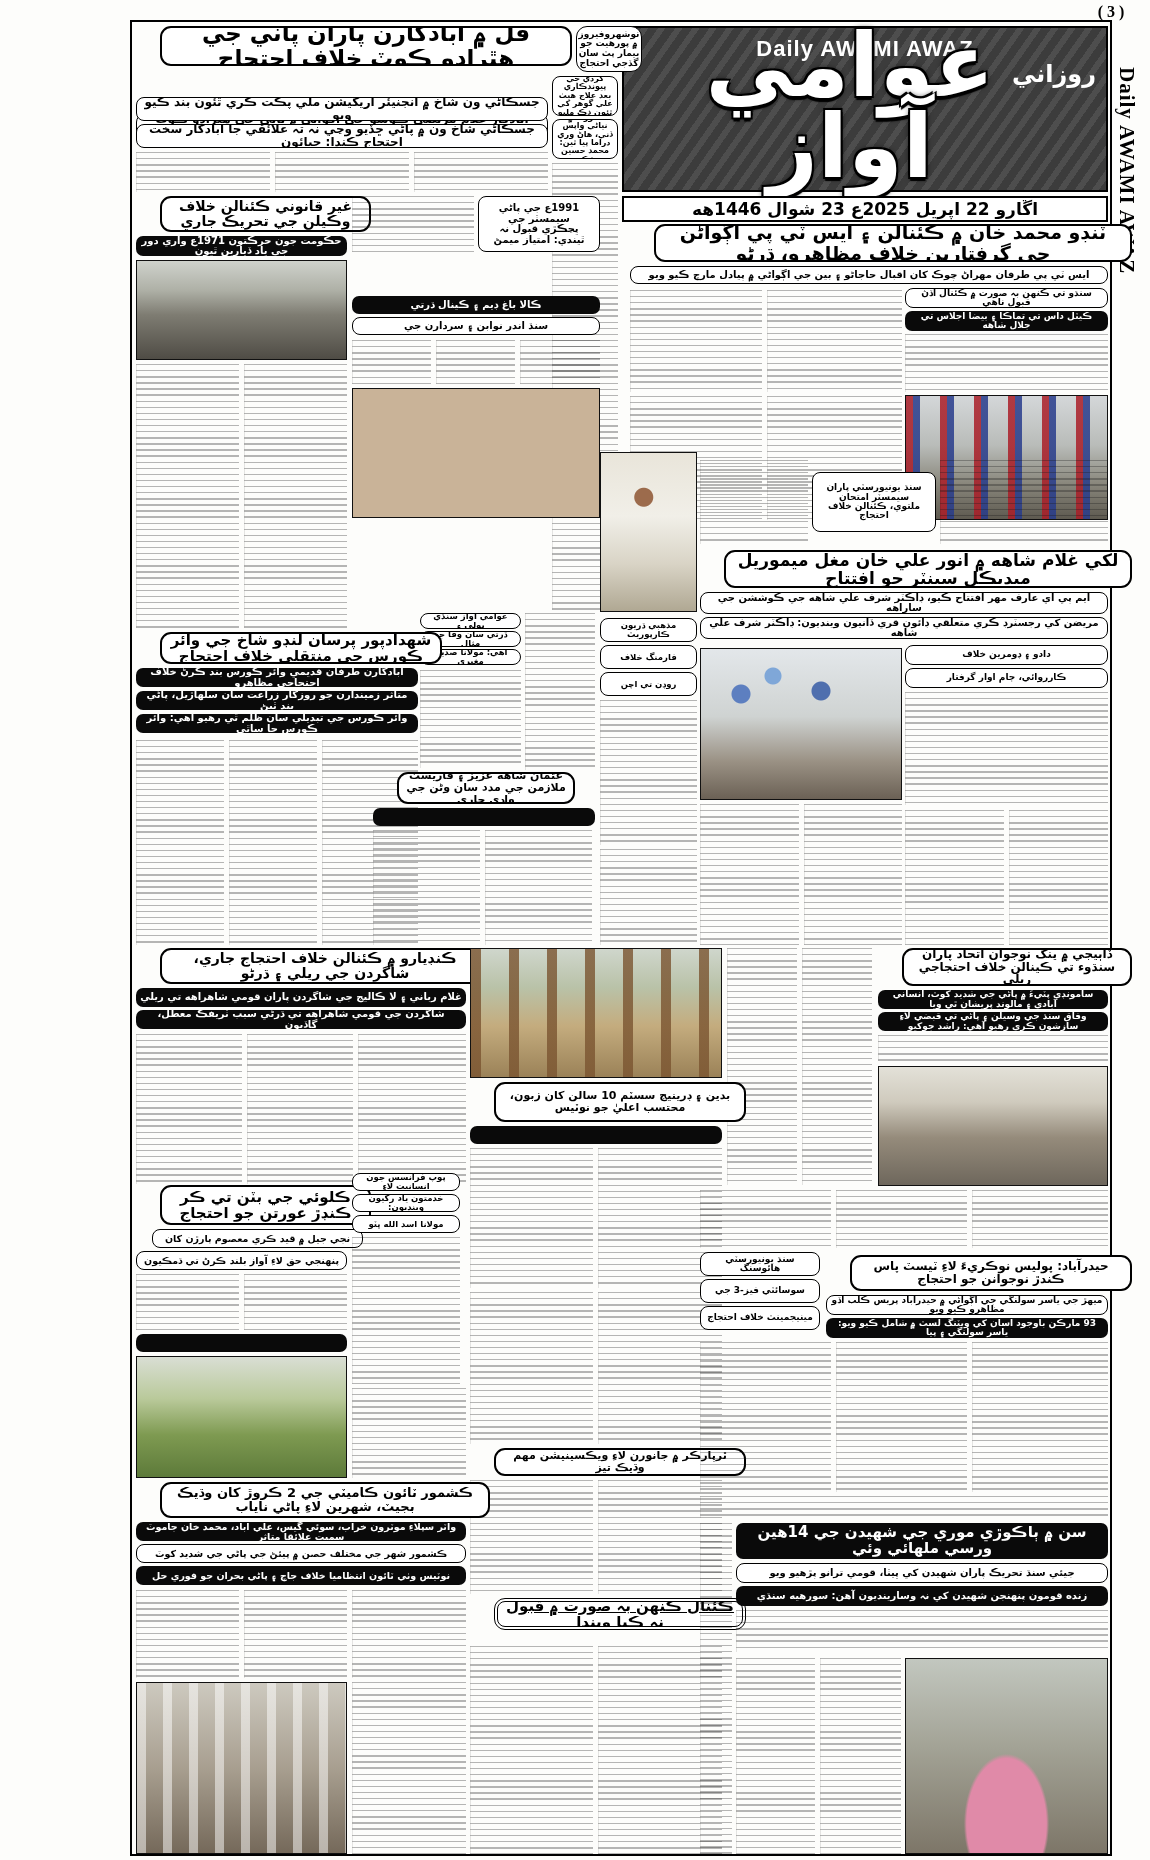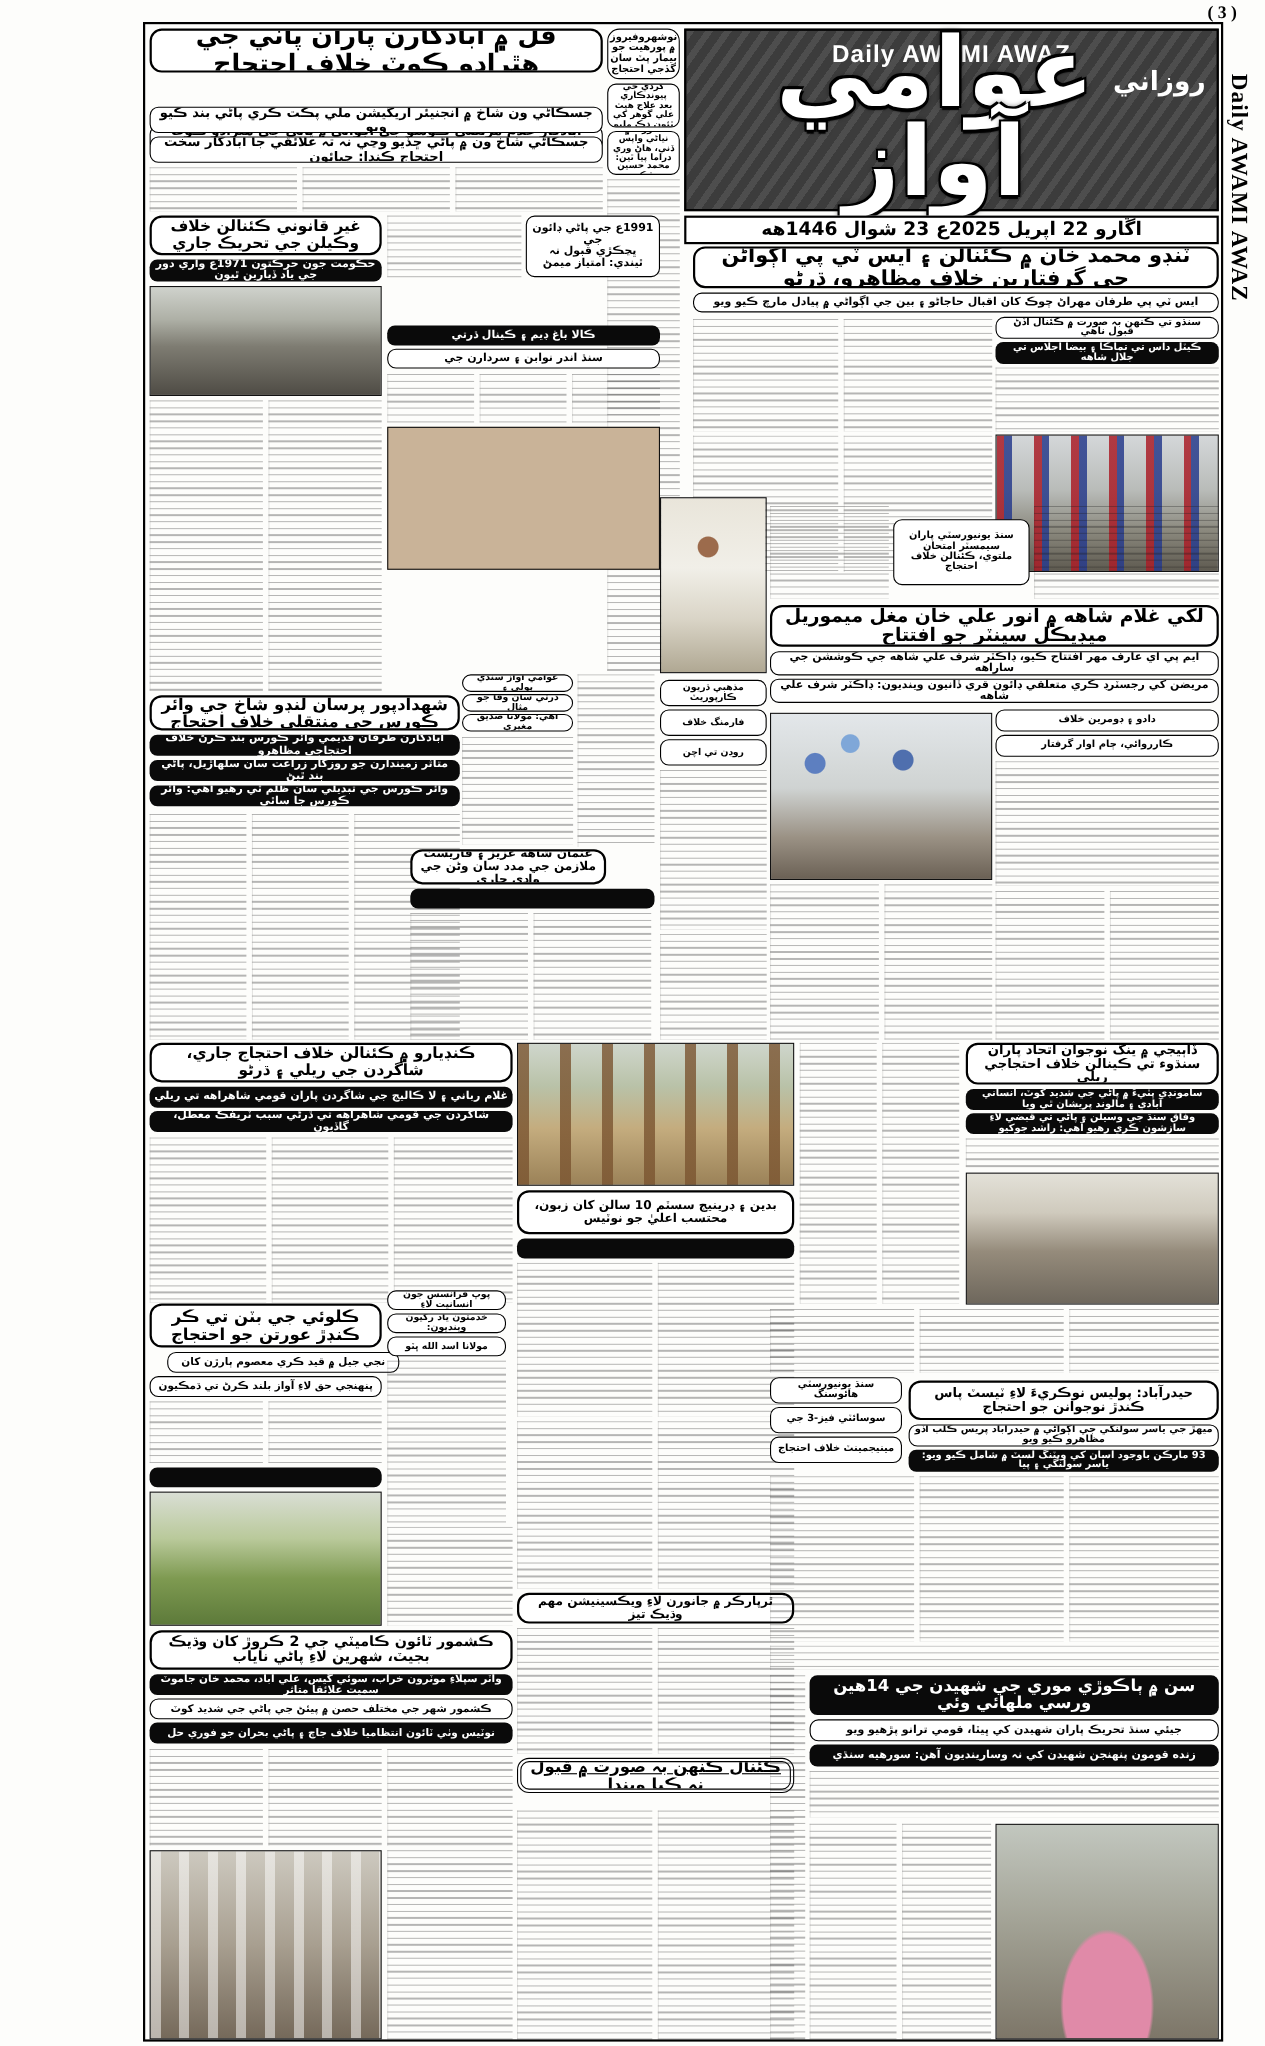--- a/index.html
+++ b/index.html
@@ -2,21 +2,21 @@
 <html lang="sd" dir="rtl"><head>
 <meta charset="utf-8">
 <style>
   html,body{margin:0;padding:0;background:#e9e7e2;}
   .page{position:relative;width:1150px;height:1860px;background:#fdfdfb;overflow:hidden;
         font-family:"DejaVu Sans",sans-serif;direction:rtl;color:#000;}
   .abs{position:absolute;box-sizing:border-box;}
   .frame{border:2px solid #000;}
   
   .hl{border:2px solid #000;border-radius:11px;background:#fff;display:flex;align-items:center;
-      justify-content:center;text-align:center;font-weight:700;line-height:1.08;overflow:hidden;padding:1px 5px;}
+      justify-content:center;text-align:center;font-weight:700;line-height:1.08;overflow:hidden;padding:1px 5px;margin-left:24px;}
   
   .bar{border:1.5px solid #000;border-radius:8px;background:#fff;display:flex;align-items:center;
        justify-content:center;text-align:center;font-weight:700;line-height:1.05;overflow:hidden;padding:0 4px;}
   
   .barb{background:#0a0a0a;color:#fff;border-radius:7px;display:flex;align-items:center;
         justify-content:center;text-align:center;font-weight:700;line-height:1.05;overflow:hidden;padding:0 4px;}
   
   .body{background-image:repeating-linear-gradient(180deg,rgba(25,25,25,.78) 0px,rgba(25,25,25,.78) 1.3px,
         rgba(0,0,0,0) 1.3px,rgba(0,0,0,0) 6.1px);opacity:.40;border-left:1px solid rgba(0,0,0,.25);}
   .photo{border:1.5px solid #111;}
@@ -41,41 +41,41 @@
 
   <div class="abs masthead" style="left:622px;top:26px;width:486px;height:166px;">
     <div class="abs brand-en" style="left:0;right:0;top:8px;text-align:center;font-size:22px;">Daily AWAMI AWAZ</div>
     <div class="abs" style="right:10px;top:32px;color:#fff;font-weight:700;font-size:24px;">روزاني</div>
     <div class="abs brand-sd" style="left:0;right:30px;bottom:2px;text-align:center;font-size:88px;">عوامي آواز</div>
   </div>
   <div class="abs dateline" style="left:622px;top:196px;width:486px;height:26px;">اڱارو 22 اپريل 2025ع 23 شوال 1446هه</div>
 
   <div class="abs hl" style="left:136px;top:26px;width:412px;height:40px;font-size:23px;">قل ۾ آبادگارن پاران پاٽي جي هٿرادو ڪوٽ خلاف احتجاج</div>
   <div class="abs bar" style="left:136px;top:70px;width:412px;height:24px;font-size:12px;margin-top:44px;">آبادگار غلام مرتضيٰ ڪوسو جي اڳواڻي ۾ پاٽي جي هٿرادو ڪوٽ خلاف احتجاج ڪيو ويو</div>
-  <div class="abs bar" style="left:136px;top:97px;width:412px;height:24px;font-size:12px;">جسڪاڻي ون شاخ ۾ انجنيئر اريگيشن ملي پڪت ڪري پاڻي بند ڪيو ويو</div>
+  <div class="abs bar" style="left:136px;top:97px;width:412px;height:24px;font-size:12px;">جسڪاڻي ون شاخ ۾ انجنيئر اريگيشن ملي پڪت ڪري ٿئون بند ڪيو ويو</div>
   <div class="abs bar" style="left:136px;top:124px;width:412px;height:24px;font-size:12px;">جسڪاڻي شاخ ون ۾ پاڻي ڇڏيو وڃي نہ تہ علائقي جا آبادگار سخت احتجاج ڪندا: چيائون</div>
   <div class="abs body" style="left:136px;top:152px;width:134px;height:40px;"></div>
   <div class="abs body" style="left:275px;top:152px;width:134px;height:40px;"></div>
   <div class="abs body" style="left:414px;top:152px;width:134px;height:40px;"></div>
 
   <div class="abs hl" style="left:552px;top:26px;width:66px;height:46px;font-size:9px;border-width:1.5px;">نوشهروفيروز ۾ پورهيت جو بيمار پٽ سان گڏجي احتجاج</div>
   <div class="abs bar" style="left:552px;top:76px;width:66px;height:40px;font-size:8px;">گردي جي پيوندڪاري بعد علاج هيٺ علي گوهر کي ٿئون ذڪ مليو</div>
   <div class="abs bar" style="left:552px;top:119px;width:66px;height:40px;font-size:8px;">ڪورٽ ۾ نياڻي واپس ڏني، هاڻ وري دراما پيا ٿين: محمد حسين ٽڪر</div>
   <div class="abs body" style="left:552px;top:163px;width:66px;height:447px;"></div>
 
   <div class="abs hl" style="left:136px;top:196px;width:211px;height:36px;font-size:14px;">غير قانوني ڪئنالن خلاف وڪيلن جي تحريڪ جاري</div>
   <div class="abs barb" style="left:136px;top:236px;width:211px;height:20px;font-size:10px;">حڪومت جون حرڪتون 1971ع واري دور جي ياد ڏيارين ٿيون</div>
   <div class="abs photo" style="left:136px;top:260px;width:211px;height:100px;background:
       linear-gradient(180deg,#cfd2cc 0%,#aeb0a6 30%,#7e7c72 55%,#4f4c45 100%);"></div>
   <div class="abs body" style="left:136px;top:364px;width:103px;height:264px;"></div>
   <div class="abs body" style="left:244px;top:364px;width:103px;height:264px;"></div>
 
   <div class="abs body" style="left:352px;top:196px;width:122px;height:56px;"></div>
   <div class="abs bar" style="left:478px;top:196px;width:122px;height:56px;font-size:10px;flex-direction:column;">
-    <span>1991ع جي پاڻي ڊائون جي</span>
+    <span>1991ع جي پاڻي سيمسٽر جي</span>
     <span>ڀڃڪڙي قبول نہ ٿيندي: امتياز ميمڻ</span>
   </div>
 
   <div class="abs barb" style="left:352px;top:296px;width:248px;height:18px;font-size:10px;">ڪالا باغ ڊيم ۽ ڪينال ڌرتي</div>
   <div class="abs bar" style="left:352px;top:317px;width:248px;height:18px;font-size:10px;">سنڌ اندر نوابن ۽ سردارن جي</div>
   <div class="abs body" style="left:352px;top:340px;width:79px;height:44px;"></div>
   <div class="abs body" style="left:436px;top:340px;width:79px;height:44px;"></div>
   <div class="abs body" style="left:520px;top:340px;width:80px;height:44px;"></div>
   <div class="abs photo" style="left:352px;top:388px;width:248px;height:130px;background:
       radial-gradient(circle at 28% 18%,#a62c22 0 11px,rgba(0,0,0,0) 12px),

